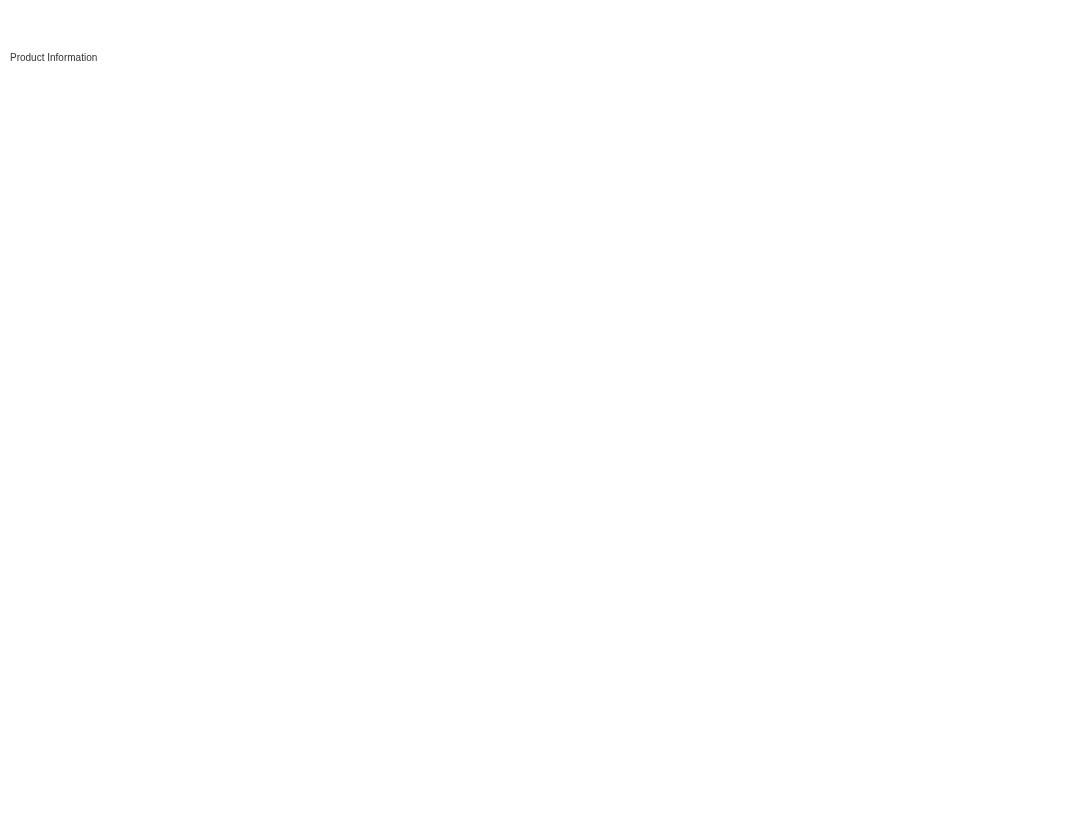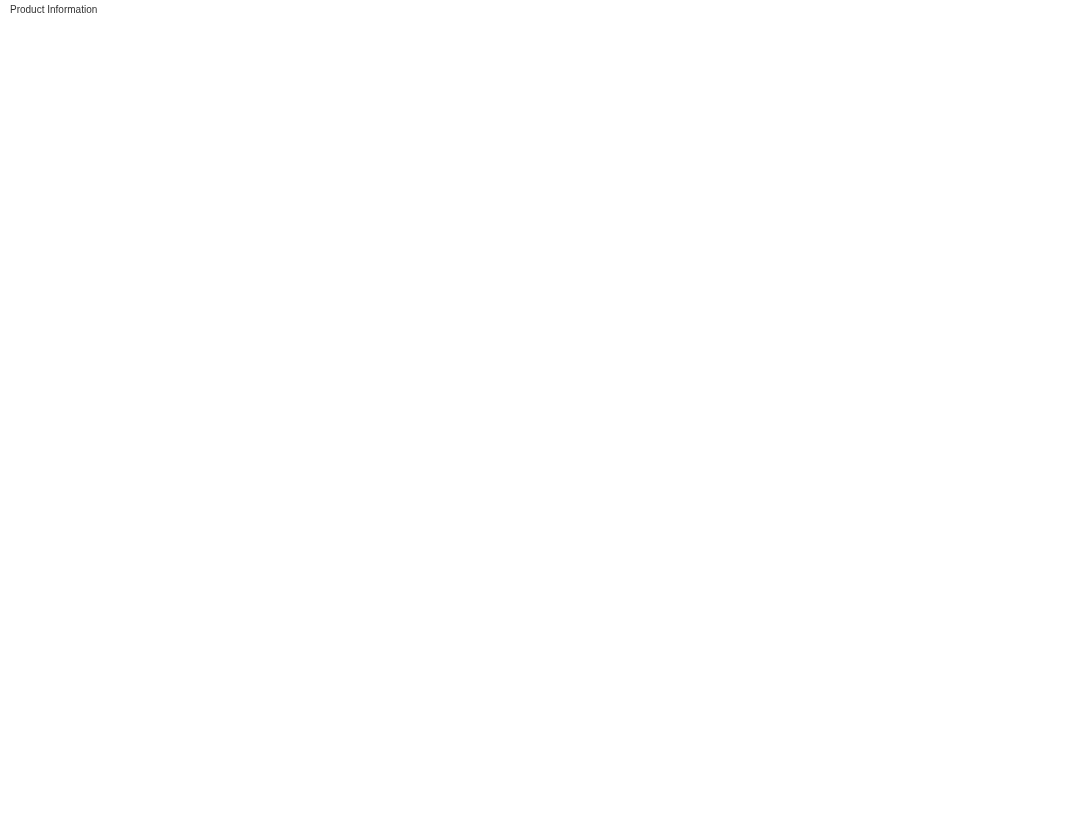--- a/index.html
+++ b/index.html
@@ -7,20 +7,21 @@
     padding: 0;
     background: #ffffff;
     font-family: Arial, sans-serif;
     font-size: 12px;
     color: #000;
   }
   .header-title {
     font-size: 10px;
     color: #333;
     padding: 4px 10px;
+    margin-top: 48px;
   }
   .page-wrap {
     position: relative;
     width: 1080px;
     margin: 0;
   }
   .sidebar {
     position: absolute;
     top: 20px;
     width: 16px;

